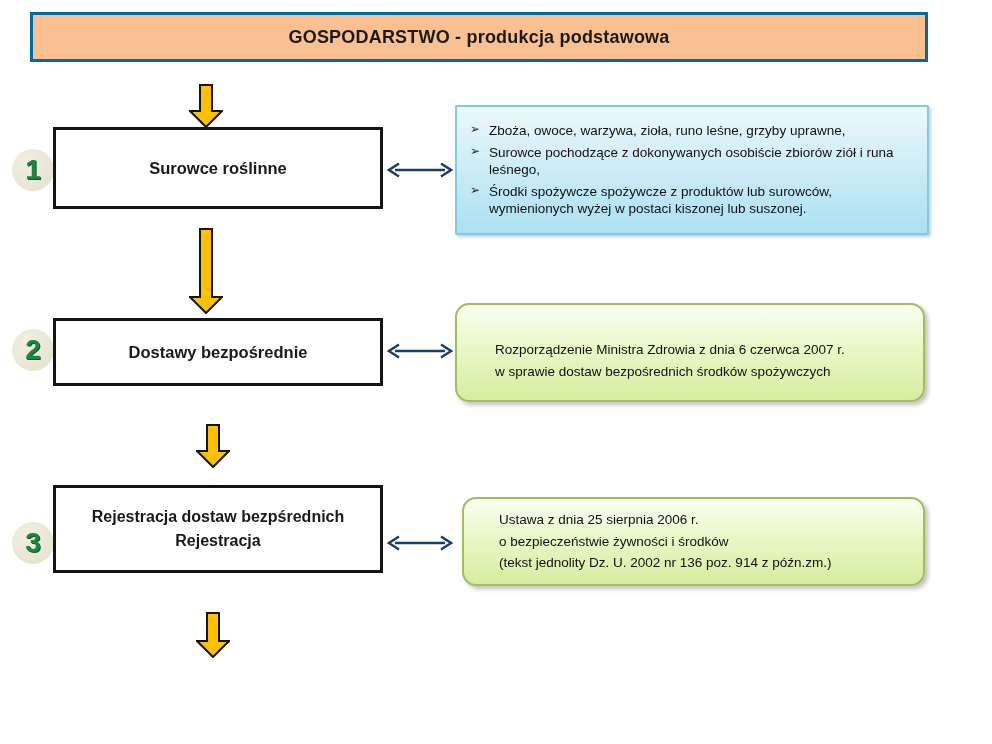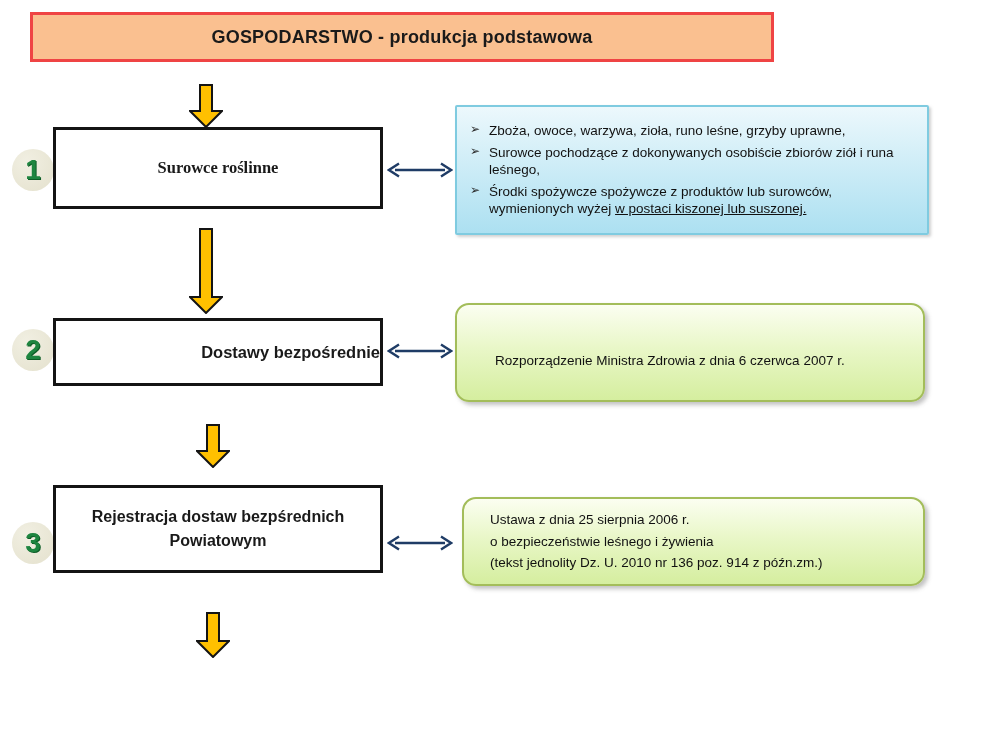--- a/index.html
+++ b/index.html
@@ -2,35 +2,35 @@
 <html><head>
 <meta charset="utf-8">
 <style>
   html,body { margin:0; padding:0; background:#ffffff; }
   .canvas {
     position:relative; width:992px; height:744px; background:#ffffff;
     font-family:"Liberation Sans", sans-serif; color:#1a1a1a; overflow:hidden;
   }
   
   .header-box {
-    position:absolute; left:30px; top:12px; width:744px; height:50px;
-    background:#FAC090; border:3px solid #ef4444; box-sizing:border-box;
+    position:absolute; left:30px; top:12px; width:898px; height:50px;
+    background:#FAC090; border:3px solid #0369a1; box-sizing:border-box;
     display:flex; align-items:center; justify-content:center;
   }
   .header-box span { font-size:18px; font-weight:bold; letter-spacing:.2px; }
 
   
   .step-box {
     position:absolute; left:53px; width:330px; background:#ffffff;
     border:3px solid #141414; box-sizing:border-box;
     display:flex; flex-direction:column; align-items:center; justify-content:center;
     text-align:center; font-weight:bold; font-size:16.5px; line-height:1.5;
   }
-  .step-box.s1 { top:127px; height:82px;font-family:Liberation Serif, serif; }
-  .step-box.s2 { top:318px; height:68px;align-items:flex-end; }
+  .step-box.s1 { top:127px; height:82px; }
+  .step-box.s2 { top:318px; height:68px; }
   .step-box.s3 { top:485px; height:88px; font-size:16px; }
 
   
   .num-circle {
     position:absolute; left:12px; width:42px; height:42px; border-radius:50%;
     background:radial-gradient(circle at 35% 30%, #f1efe2, #e4e1cd);
     display:flex; align-items:center; justify-content:center;
     font-size:28px; font-weight:bold; color:#1E8540;
     text-shadow:1px 1px 0 #0d5c26;
   }
@@ -58,32 +58,32 @@
     background:linear-gradient(180deg, #ECF8FC 0%, #CFEDf7 45%, #ACE0F1 100%);
     box-shadow:2px 2px 3px rgba(120,120,120,.35);
     padding:10px 12px; display:flex; flex-direction:column; justify-content:center;
   }
   .blue-box ul { list-style:none; margin:0; padding:0; }
   .blue-box li {
     position:relative; padding-left:20px; font-size:13.5px; line-height:1.3;
     margin:4px 0; color:#111;
   }
   .blue-box li .bullet { position:absolute; left:1px; top:0; font-size:12px; color:#2b2b2b; }
-  .underlined { text-decoration:underline; }
+  .underlined { }
 
   
   .green-box {
     position:absolute; box-sizing:border-box; border:2px solid #A3BD5A; border-radius:14px;
     background:linear-gradient(180deg, #FBFEF1 0%, #E9F7C8 45%, #D5EE9F 100%);
     box-shadow:3px 3px 4px rgba(120,120,120,.45);
     display:flex; flex-direction:column; justify-content:center;
     font-size:13.5px; line-height:1.62; color:#111;
   }
   .green-box.g1 { left:455px; top:303px; width:470px; height:99px; padding:24px 14px 8px 38px; }
-  .green-box.g2 { left:462px; top:497px; width:463px; height:89px; padding:8px 14px 8px 26px; }
+  .green-box.g2 { left:462px; top:497px; width:463px; height:89px; padding:8px 14px 8px 35px; }
 </style>
 </head>
 <body>
 
 <div class="canvas">
 
   <div class="header-box">
     <span>GOSPODARSTWO - produkcja podstawowa</span>
   </div>
 
@@ -128,42 +128,43 @@
     <div>Dostawy bezpośrednie</div>
   </div>
   <svg class="dbl-arrow d2" width="66" height="18" viewBox="0 0 66 18">
     <line x1="8" y1="9" x2="58" y2="9" stroke="#1F3C66" stroke-width="2.4"></line>
     <path d="M12,2.5 L2,9 L12,15.5" fill="none" stroke="#1F3C66" stroke-width="2.4"></path>
     <path d="M54,2.5 L64,9 L54,15.5" fill="none" stroke="#1F3C66" stroke-width="2.4"></path>
   </svg>
 
   <div class="green-box g1">
     <div>Rozporządzenie Ministra Zdrowia z dnia 6 czerwca 2007 r.</div>
+    <div>w sprawie dostaw bezpośrednich środków spożywczych</div>
   </div>
 
   <svg class="block-arrow a3" width="34" height="44" viewBox="0 0 34 44">
     <polygon points="11,1 23,1 23,27 33,27 17,43 1,27 11,27" fill="#FFC000" stroke="#141414" stroke-width="2" stroke-linejoin="miter"></polygon>
   </svg>
 
   <div class="num-circle n3">
     <span>3</span>
   </div>
   <div class="step-box s3">
     <div>Rejestracja dostaw bezpśrednich</div>
-    <div>Powiatowym</div>
+    <div>Rejestracja</div>
   </div>
   <svg class="dbl-arrow d3" width="66" height="18" viewBox="0 0 66 18">
     <line x1="8" y1="9" x2="58" y2="9" stroke="#1F3C66" stroke-width="2.4"></line>
     <path d="M12,2.5 L2,9 L12,15.5" fill="none" stroke="#1F3C66" stroke-width="2.4"></path>
     <path d="M54,2.5 L64,9 L54,15.5" fill="none" stroke="#1F3C66" stroke-width="2.4"></path>
   </svg>
 
   <div class="green-box g2">
     <div>Ustawa z dnia 25 sierpnia 2006 r.</div>
-    <div>o bezpieczeństwie leśnego i żywienia</div>
-    <div>(tekst jednolity Dz. U. 2010 nr 136 poz. 914 z późn.zm.)</div>
+    <div>o bezpieczeństwie żywności i środków</div>
+    <div>(tekst jednolity Dz. U. 2002 nr 136 poz. 914 z późn.zm.)</div>
   </div>
 
   <svg class="block-arrow a4" width="34" height="46" viewBox="0 0 34 46">
     <polygon points="11,1 23,1 23,29 33,29 17,45 1,29 11,29" fill="#FFC000" stroke="#141414" stroke-width="2" stroke-linejoin="miter"></polygon>
   </svg>
 
 </div>
 
 </body></html>

